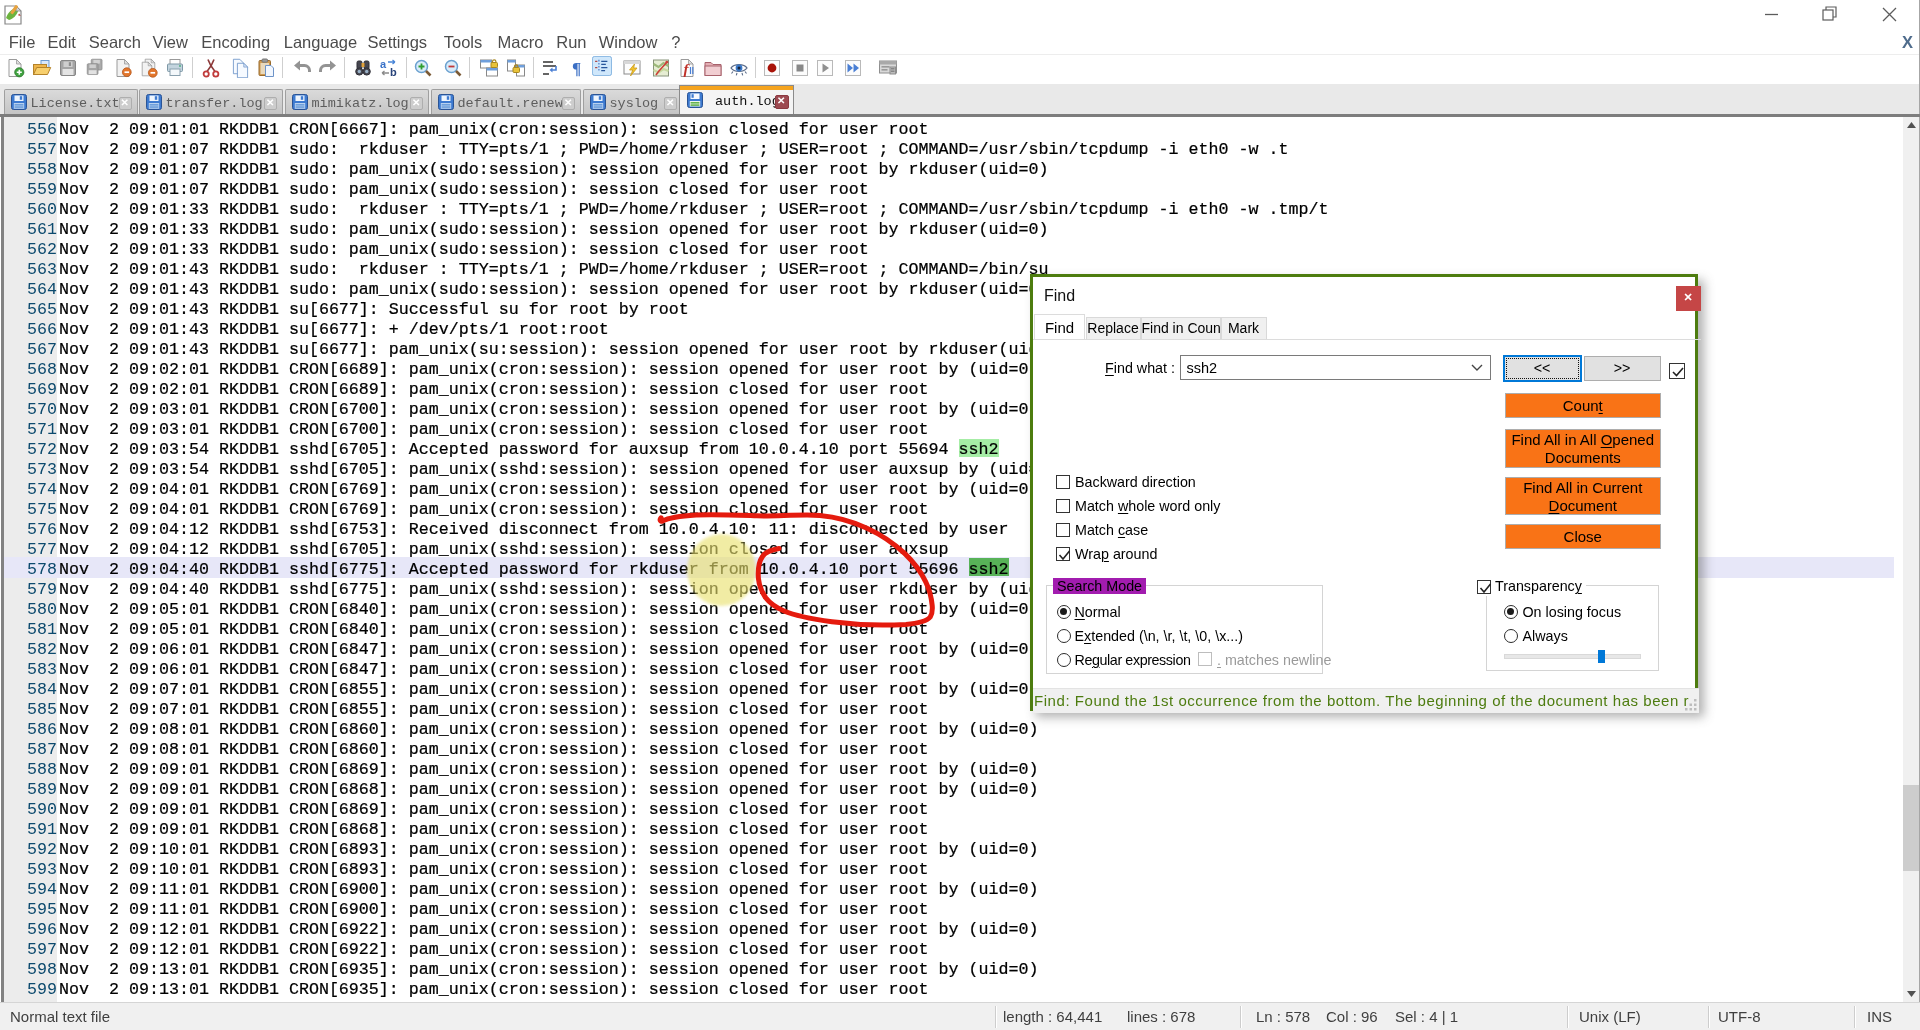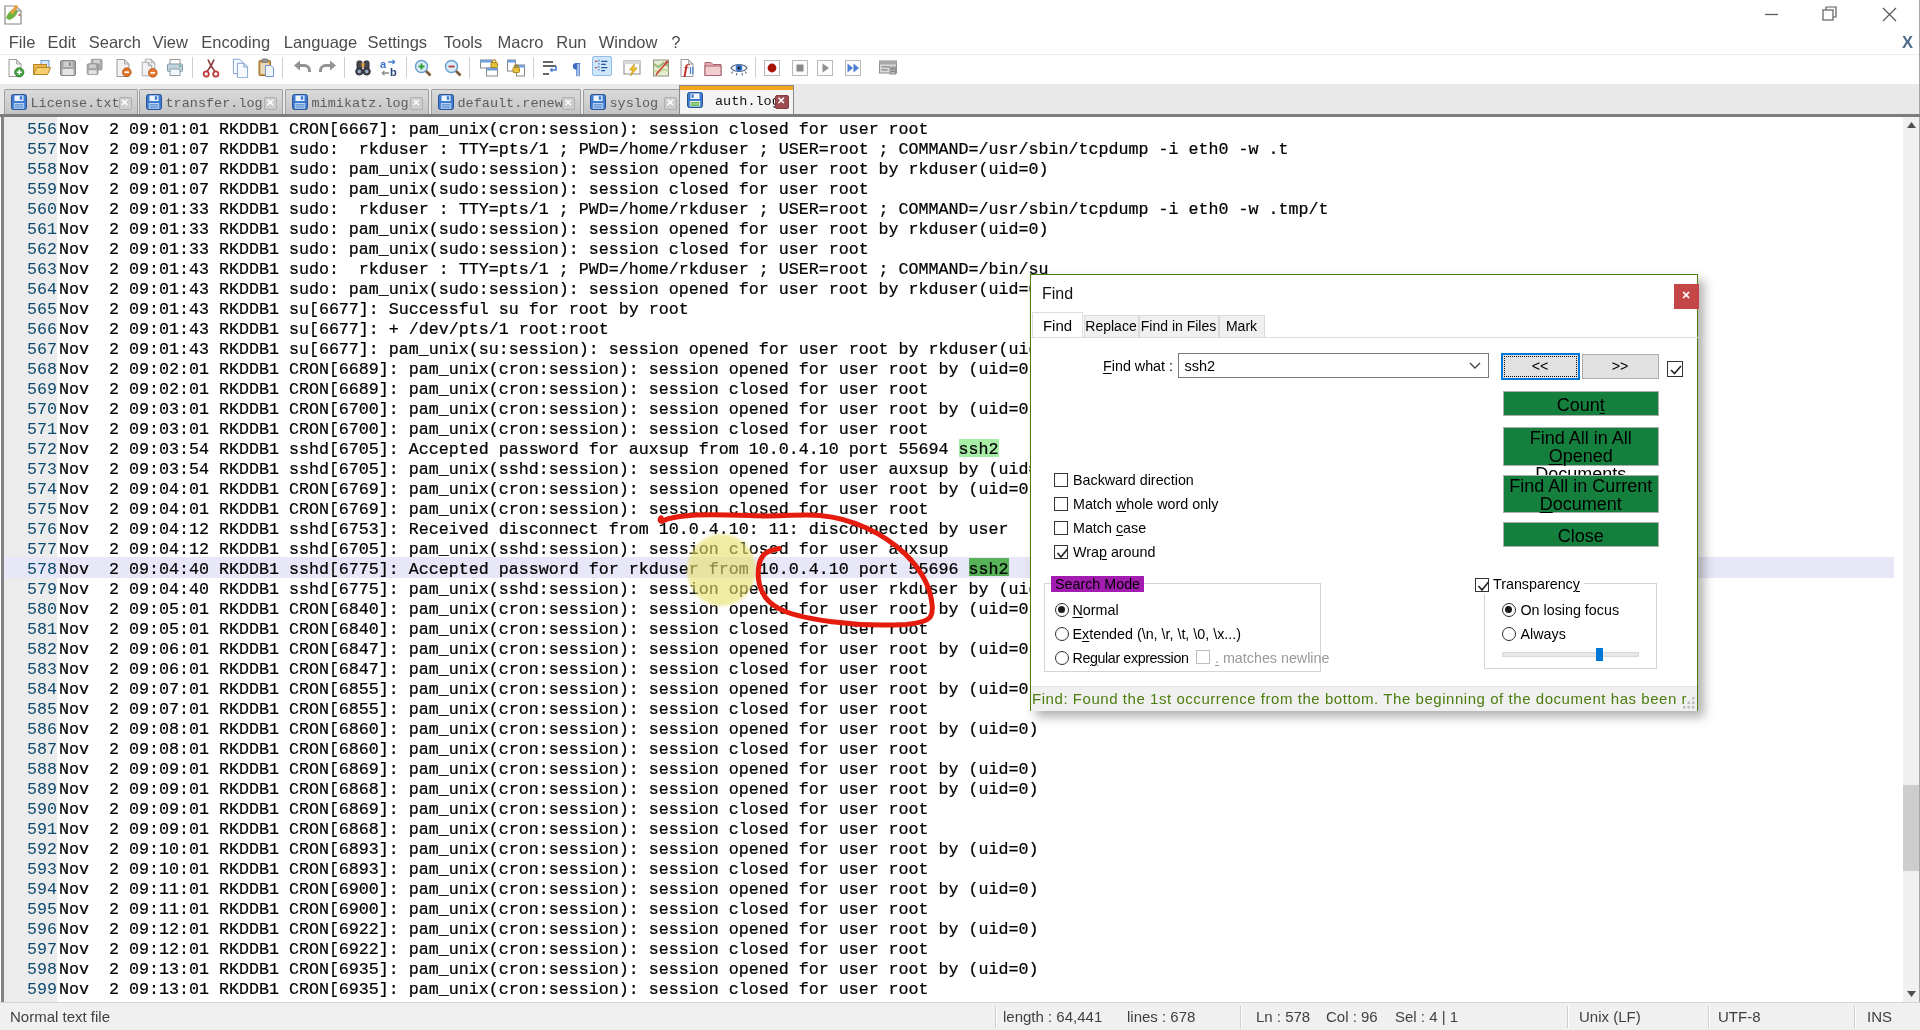--- a/index.html
+++ b/index.html
@@ -51,33 +51,33 @@
   #winright { position:absolute; left:1919px; top:0; width:1px; height:1030px; background:#a6a6a6; }
   
   #anno { position:absolute; left:0; top:0; width:1920px; height:1030px; pointer-events:none; z-index:30; }
   
   #statusbar { position:absolute; left:0; top:1002px; width:1920px; height:28px; background:#f0f0f0;
                border-top:1px solid #d5d5d5; font-size:15px; color:#3f3f3f;padding-left:45px; }
   #statusbar span { position:absolute; top:5px; }
   .ssep { position:absolute; top:3px; width:1px; height:22px; background:#cdcdcd; box-shadow:1px 0 0 #fff; }
   
   #dlg { position:absolute; left:1030px; top:273.5px; width:668px; height:437.5px; background:#fff;
-         border:1px solid #4d7c0f; box-shadow:6px 6px 10px rgba(80,80,80,0.45); z-index:20; font-size:14.3px; color:#000; }
+         border:3px solid #4d7c0f; box-shadow:6px 6px 10px rgba(80,80,80,0.45); z-index:20; font-size:14.3px; color:#000; }
   #dlg-title { position:absolute; left:11px; top:10px; font-size:16px; color:#111; }
   #dlg-x { position:absolute; left:643px; top:9px; width:25px; height:25px; background:#c54646; }
   #dlg-x:before { content:"✕"; position:absolute; left:7.5px; top:5px; font-size:11px; color:#fff; font-weight:bold;}
   .dtab { position:absolute; top:40.5px; height:22px; background:#f0f0f0; border:1px solid #d9d9d9; border-bottom:none; font-size:14px; text-align:center; white-space:nowrap; overflow:hidden; }
   #dtab-find { position:absolute; left:1px; top:37px; width:51px; height:25.5px; background:#fff;
                border:1px solid #dcdcdc; border-bottom:none; z-index:2; text-align:center; font-size:15px; }
   #dpageline { position:absolute; left:0; top:62px; width:668px; height:1px; background:#dcdcdc; }
   .dlabel { position:absolute; white-space:nowrap; }
   #combo { position:absolute; left:146.5px; top:78.5px; width:311px; height:25px; border:1px solid #7a7a7a; background:#fff; }
   #combo .val { position:absolute; left:6px; top:3.5px; font-size:14.5px; }
-  .btn { position:absolute; left:471.5px; width:156.5px; background:#15803d; border:1px solid #adadad;
-         text-align:center; font-size:18px; color:#000; }
+  .btn { position:absolute; left:471.5px; width:156.5px; background:#f97316; border:1px solid #adadad;
+         text-align:center; font-size:15px; color:#000; }
   #btn-prev { position:absolute; left:469.5px; top:78.5px; width:79px; height:27px; background:#e1e1e1;
               border:2px solid #0078d7; outline:1px dotted #111; outline-offset:-4px; text-align:center; font-size:14.3px; }
   #btn-next { position:absolute; left:550.5px; top:79.5px; width:77px; height:25px; background:#e1e1e1; border:1px solid #adadad; text-align:center; font-size:14.3px;}
   .cb { position:absolute; width:14px; height:14px; border:1px solid #333; background:#fff; }
   .cb svg { position:absolute; left:-1px; top:-1px; }
   .cb.dis { border-color:#bdbdbd; }
   .radio { position:absolute; width:14px; height:14px; border:1.5px solid #2c2c2c; border-radius:50%; background:#fff; }
   .radio.sel:before { content:""; position:absolute; left:2px; top:2px; width:7px; height:7px; border-radius:50%; background:#1b1b1b; }
   .grp { position:absolute; border:1px solid #d4d4d4; }
   #dfoot { position:absolute; left:0; top:411.5px; width:666px; height:25px; background:#f0f0f0; border-top:1px solid #e3e3e3; overflow:hidden; }
@@ -521,21 +521,21 @@
   <div class="ssep" style="left:1567px"></div>
   <div class="ssep" style="left:1708px"></div>
   <div class="ssep" style="left:1854px"></div>
 </div>
 
 <div id="dlg">
   <div id="dlg-title">Find</div>
   <div id="dlg-x"></div>
   <div id="dtab-find"><span style="position:relative;top:4px">Find</span></div>
   <div class="dtab" style="left:52.5px;width:55px"><span style="position:relative;top:2px">Replace</span></div>
-  <div class="dtab" style="left:107.5px;width:80px"><span style="position:relative;top:2px">Find in Files</span></div>
+  <div class="dtab" style="left:107.5px;width:80px"><span style="position:relative;top:2px">Find in Coun</span></div>
   <div class="dtab" style="left:187.5px;width:46px"><span style="position:relative;top:2px">Mark</span></div>
   <div id="dpageline"></div>
 
   <div class="dlabel" style="left:0;top:83px;width:142px;text-align:right"><u>F</u>ind what :</div>
   <div id="combo">
       <span class="val">ssh2</span>
     <svg style="position:absolute;right:7px;top:8px" width="12" height="8">
         <path d="M1 1 l5 5 l5-5" fill="none" stroke="#454545" stroke-width="1.4"></path>
       </svg>
   </div>

